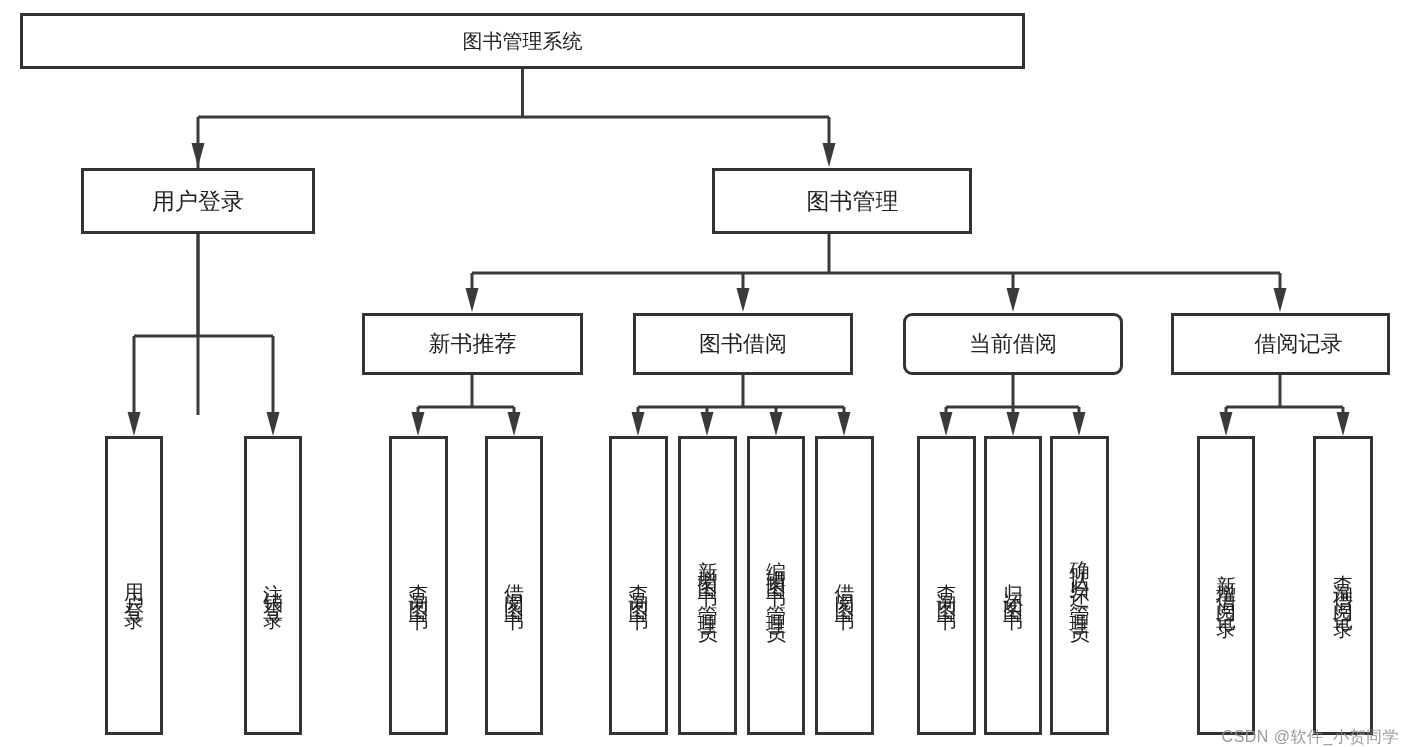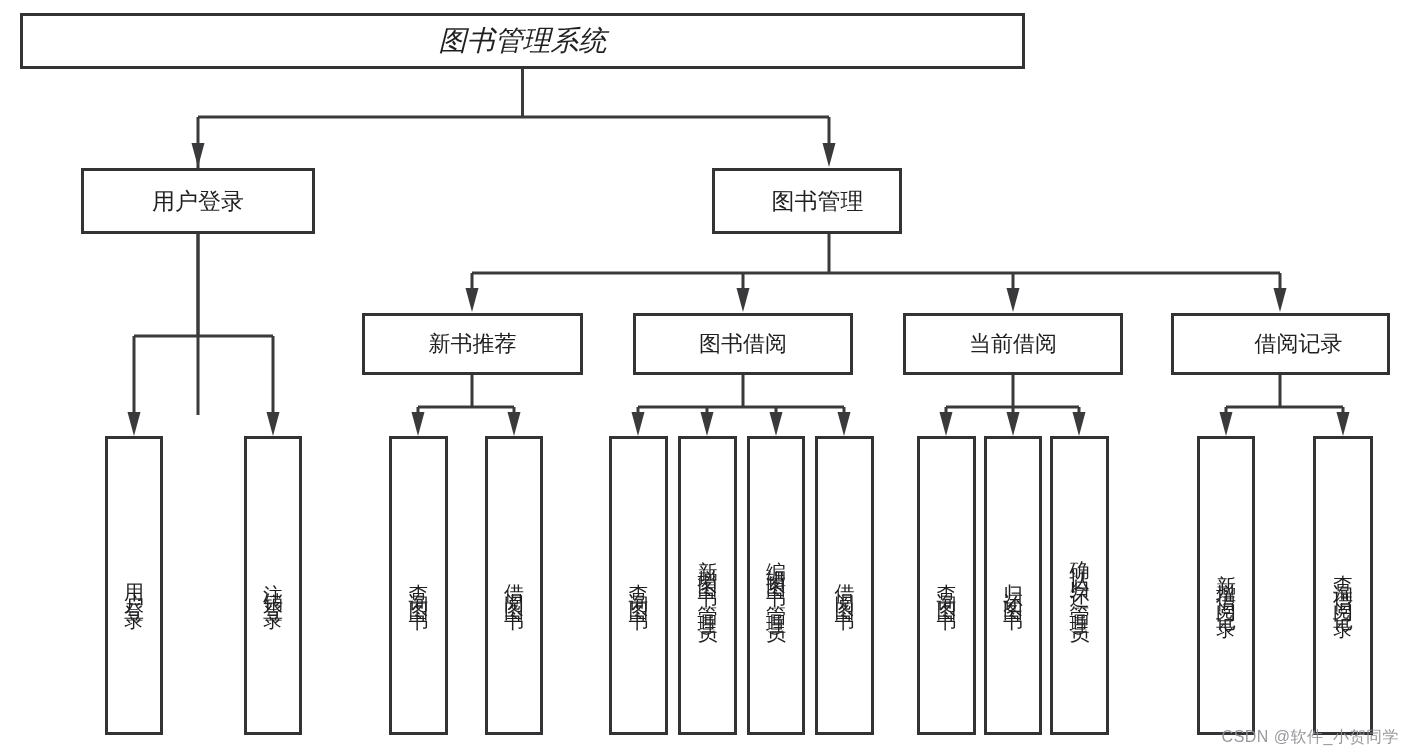--- a/index.html
+++ b/index.html
@@ -24,21 +24,21 @@
   .node{
     position:absolute;
     box-sizing:border-box;
     background:#fff;
     border:3px solid var(--border);
     display:flex;align-items:center;justify-content:center;
     z-index:1;
     text-align:center;
     line-height:1.15;
   }
-  .lvl1{font-size:28px;font-style:italic;}
+  .lvl1{font-size:20px;}
   .lvl2{font-size:23px;}
   .lvl3{font-size:22px;}
   .leaf{font-size:20px;}
   .leaf .vtext{
     writing-mode:vertical-rl;
     text-orientation:mixed;
     letter-spacing:9px;
     white-space:nowrap;
   }
   .watermark{
@@ -107,31 +107,31 @@
     </g>
   </svg>
 
   <div class="node lvl1" style="left:20px;top:13px;width:1005px;height:56px;">
     <span>图书管理系统</span>
   </div>
 
   <div class="node lvl2" style="left:81px;top:168px;width:234px;height:66px;">
     <span>用户登录</span>
   </div>
-  <div class="node lvl2" style="left:712px;top:168px;width:190px;height:66px;padding-left:21px;">
+  <div class="node lvl2" style="left:712px;top:168px;width:260px;height:66px;padding-left:21px;">
     <span>图书管理</span>
   </div>
 
   <div class="node lvl3" style="left:362px;top:313px;width:221px;height:62px;text-align:center;">
     <span>新书推荐</span>
   </div>
   <div class="node lvl3" style="left:633px;top:313px;width:220px;height:62px;justify-content:center;">
     <span>图书借阅</span>
   </div>
-  <div class="node lvl3" style="left:903px;top:313px;width:220px;height:62px;">
+  <div class="node lvl3" style="left:903px;top:313px;width:220px;height:62px;border-radius:9px;">
     <span>当前借阅</span>
   </div>
   <div class="node lvl3" style="left:1171px;top:313px;width:219px;height:62px;padding-left:36px;">
     <span>借阅记录</span>
   </div>
 
   <div class="node leaf" style="left:105px;top:436px;width:58px;height:299px;">
     <span class="vtext">用户登录</span>
   </div>
   <div class="node leaf" style="left:244px;top:436px;width:58px;height:299px;">

